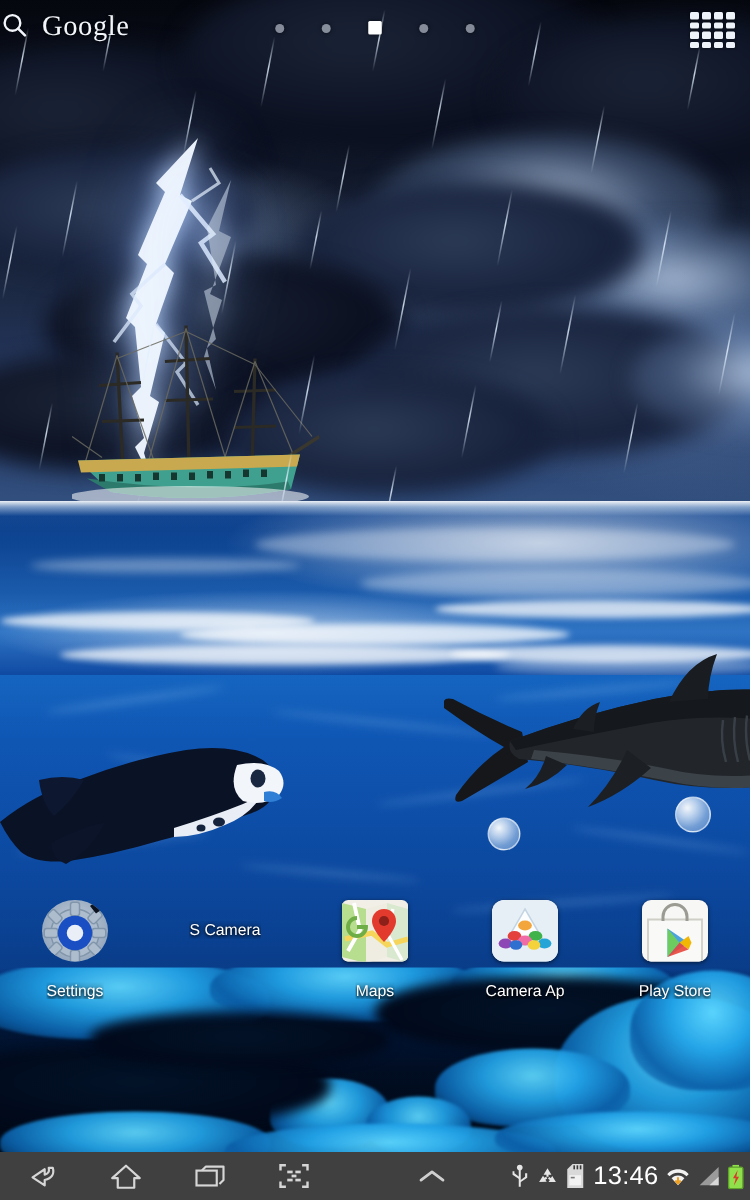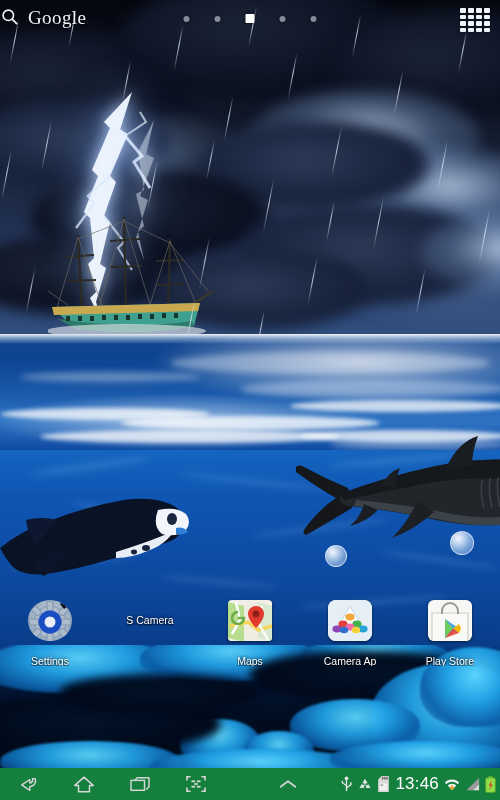--- a/index.html
+++ b/index.html
@@ -108,21 +108,21 @@
   .ic-maps { background:#f1efe7; border-radius:4px; }
   
   .ic-internet { background:transparent; box-shadow:none; }
   
   .ic-samsung { background:linear-gradient(180deg,#f4f8fb 0%,#d3dfe9 100%); border-radius:8px; }
   
   .ic-play { background:#f7f7f5; border-radius:6px; }
 
   
   #navbar { position:absolute; left:0; bottom:0; width:500px; height:32px; z-index:60;
-            background:#15803d; display:flex; align-items:center; }
+            background:#404040; display:flex; align-items:center; }
   .navbtn { width:56px; height:32px; display:flex; align-items:center; justify-content:center; cursor:pointer; }
   #navright { position:absolute; right:4px; top:0; height:32px;
               display:flex; align-items:center; gap:5px; }
   #clock { color:#ffffff; font-size:17px; letter-spacing:.2px; }
   .sysicon { display:flex; align-items:center; }
 </style>
 </head>
 <body>
 
 <div id="screen">

